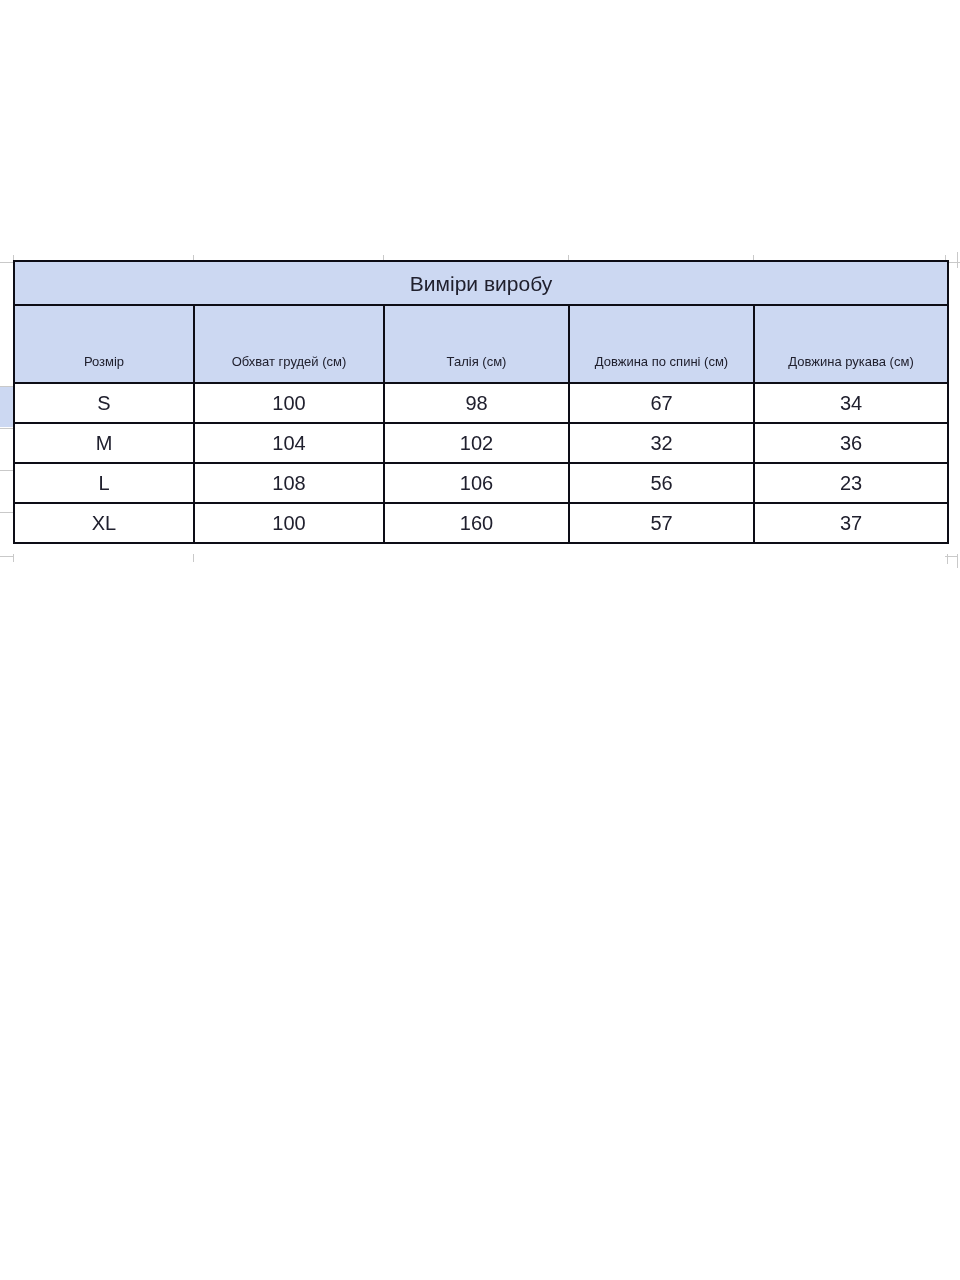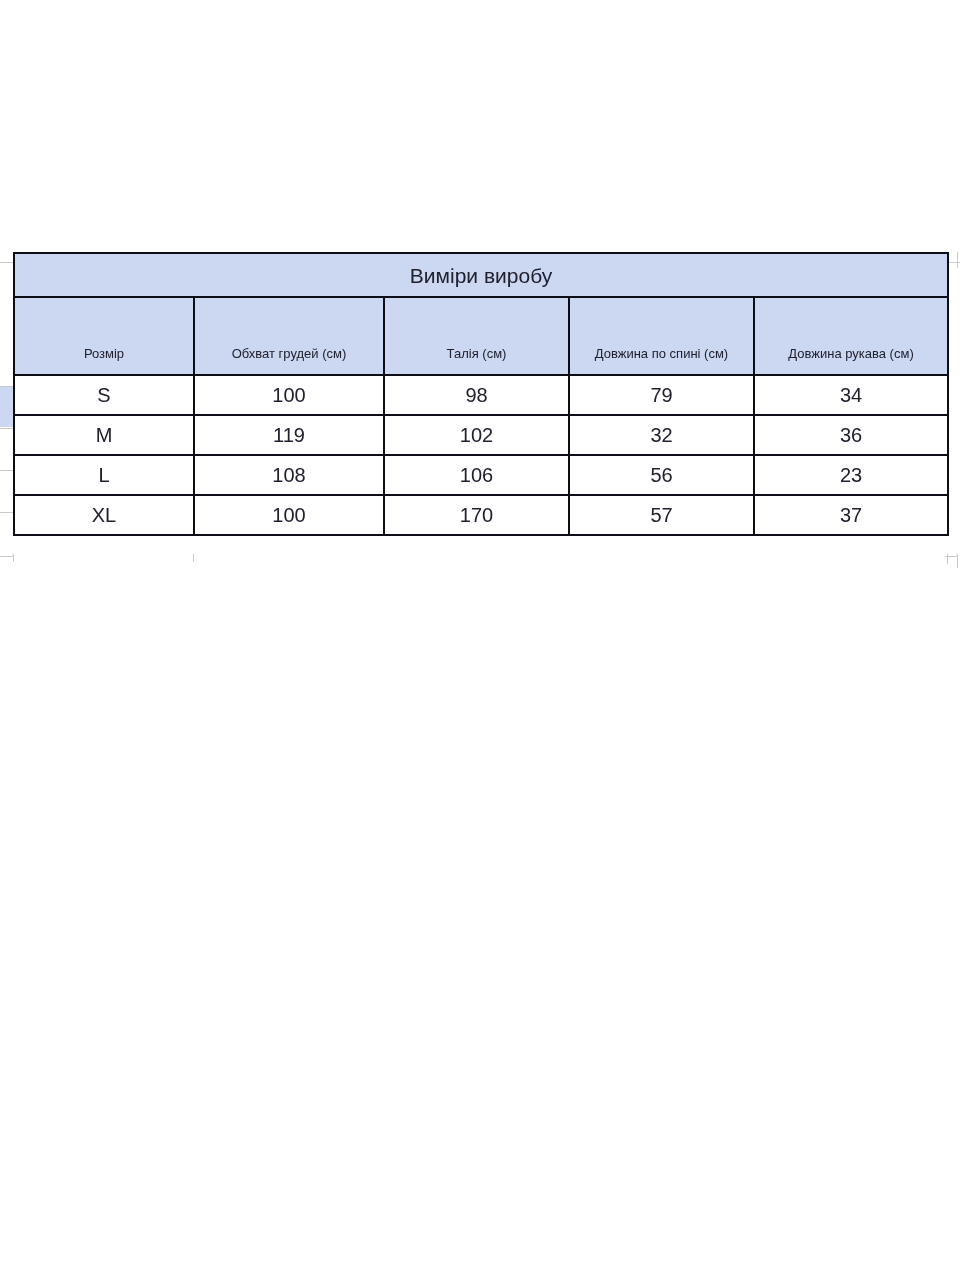--- a/index.html
+++ b/index.html
@@ -12,21 +12,21 @@
     width: 960px;
     height: 1280px;
     background: #ffffff;
     font-family: "Liberation Sans", sans-serif;
     color: #20202e;
     overflow: hidden;
   }
   .size-table {
     position: absolute;
     left: 13px;
-    top: 252px;
+    top: 260px;
     border-collapse: collapse;
     table-layout: fixed;
     width: 934px;
   }
   .size-table th,
   .size-table td {
     border: 2px solid #0d0d16;
     font-weight: normal;
     color: #20202e;
     padding: 0;
@@ -118,39 +118,39 @@
         <th>Розмір</th>
         <th>Обхват грудей (см)</th>
         <th>Талія (см)</th>
         <th>Довжина по спині (см)</th>
         <th>Довжина рукава (см)</th>
       </tr>
       <tr class="data-row">
         <td>S</td>
         <td>100</td>
         <td>98</td>
-        <td>79</td>
+        <td>67</td>
         <td>34</td>
       </tr>
       <tr class="data-row">
         <td>M</td>
-        <td>119</td>
+        <td>104</td>
         <td>102</td>
         <td>32</td>
         <td>36</td>
       </tr>
       <tr class="data-row">
         <td>L</td>
         <td>108</td>
         <td>106</td>
         <td>56</td>
         <td>23</td>
       </tr>
       <tr class="data-row">
         <td>XL</td>
         <td>100</td>
-        <td>170</td>
+        <td>160</td>
         <td>57</td>
         <td>37</td>
       </tr>
     </tbody>
   </table>
 </div>
 
 </body></html>

